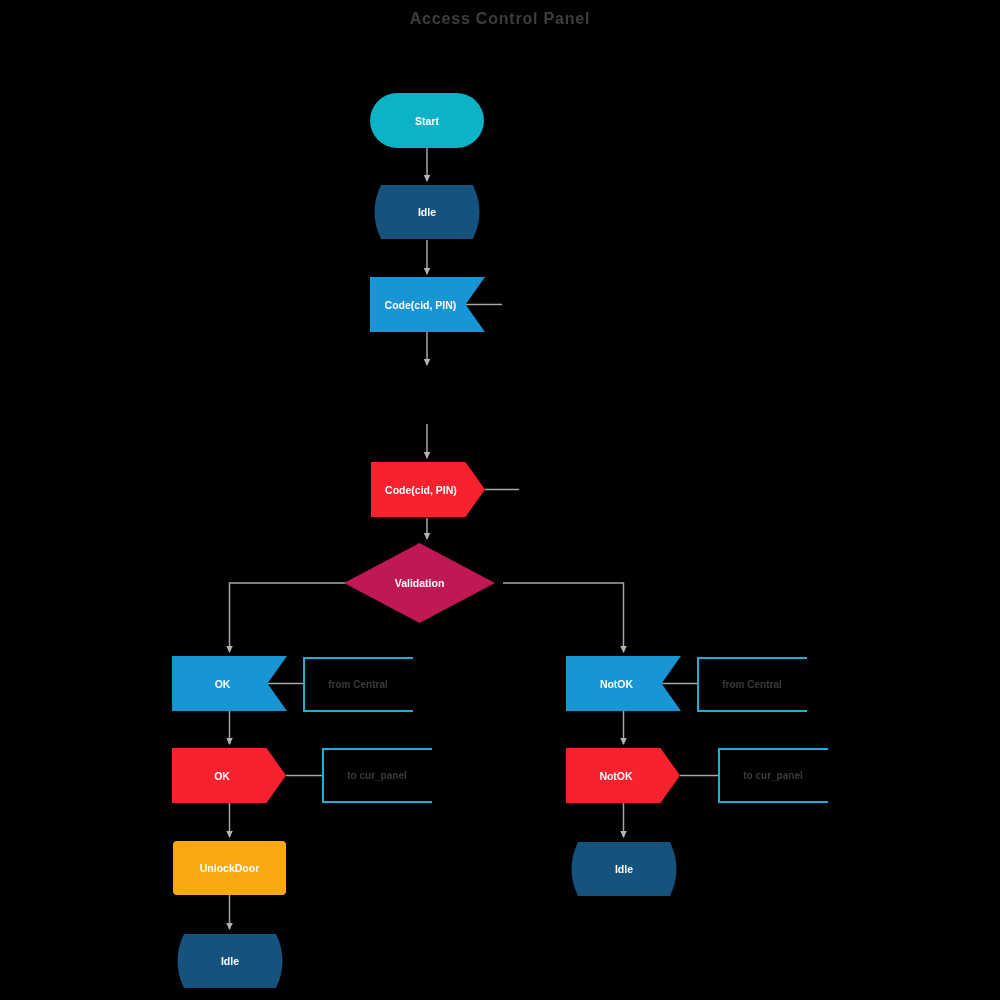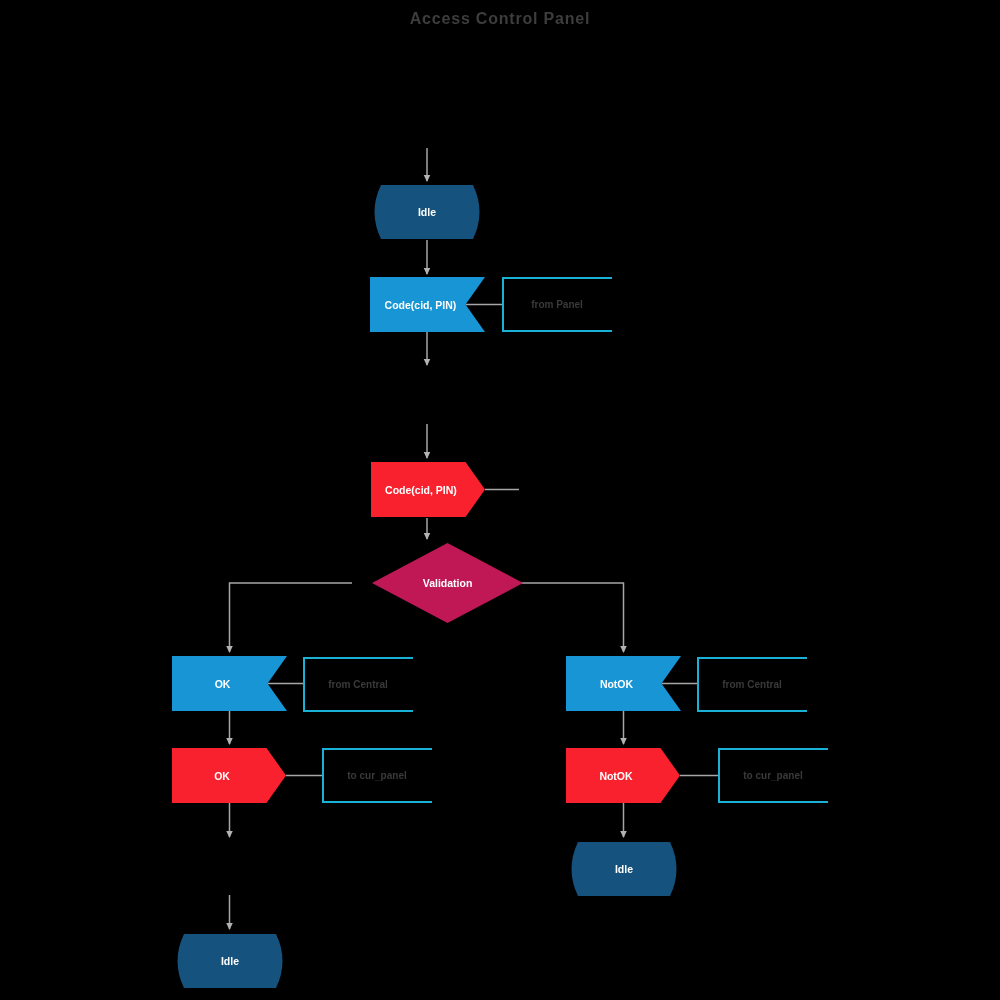--- a/index.html
+++ b/index.html
@@ -53,52 +53,52 @@
     <path class="conn" d="M623.5,711 V744" marker-end="url(#arw)"></path>
     <path class="conn" d="M623.5,803 V837" marker-end="url(#arw)"></path>
     <path class="conn" d="M465.5,304.5 H502"></path>
     <path class="conn" d="M485,489.5 H519"></path>
     <path class="conn" d="M267.5,683.5 H303"></path>
     <path class="conn" d="M286,775.5 H322"></path>
     <path class="conn" d="M661.5,683.5 H697"></path>
     <path class="conn" d="M680,775.5 H718"></path>
   </svg>
 
+  <div class="node" style="left:370px;top:93px;width:114px;height:55px">
+    <svg viewBox="0 0 114 55" preserveAspectRatio="none">
+      <rect x="0" y="0" width="114" height="55" rx="27.5" style="fill:var(--start_fill)"></rect>
+    </svg>
+    <span class="lbl">Start</span>
+  </div>
 
   <div class="node" style="left:370px;top:184px;width:114px;height:56px">
     <svg viewBox="0 0 114 56" preserveAspectRatio="none">
       <path d="M11,1 H103 Q116,28 103,55 H11 Q-2,28 11,1 Z" style="fill:var(--state_fill)"></path>
     </svg>
     <span class="lbl">Idle</span>
   </div>
 
   <div class="node receive" style="left:370px;top:277px;width:115px;height:55px">
     <svg viewBox="0 0 115 55" preserveAspectRatio="none">
       <polygon points="0,0 115,0 95.5,27.5 115,55 0,55" style="fill:var(--receive_fill)"></polygon>
     </svg>
     <span class="lbl">Code(cid, PIN)</span>
   </div>
 
-  <div class="node comment" style="left:502px;top:277px;width:110px;height:55px">
-    <svg viewBox="0 0 110 55" preserveAspectRatio="none">
-      <path d="M110,1 H1 V54 H110" fill="none" stroke-width="2" style="stroke:var(--comment_border)"></path>
-    </svg>
-    <span class="lbl">from Panel</span>
-  </div>
 
 
   <div class="node send" style="left:371px;top:462px;width:114px;height:55px">
     <svg viewBox="0 0 114 55" preserveAspectRatio="none">
       <polygon points="0,0 94.5,0 114,27.5 94.5,55 0,55" style="fill:var(--send_fill)"></polygon>
     </svg>
     <span class="lbl">Code(cid, PIN)</span>
   </div>
 
 
-  <div class="node" style="left:372px;top:543px;width:151px;height:80px">
+  <div class="node" style="left:344px;top:543px;width:151px;height:80px">
     <svg viewBox="0 0 151 80" preserveAspectRatio="none">
       <polygon points="75.5,0 151,40 75.5,80 0,40" style="fill:var(--decision_fill)"></polygon>
     </svg>
     <span class="lbl">Validation</span>
   </div>
 
   <div class="node receive" style="left:172px;top:656px;width:115px;height:55px">
     <svg viewBox="0 0 115 55" preserveAspectRatio="none">
       <polygon points="0,0 115,0 95.5,27.5 115,55 0,55" style="fill:var(--receive_fill)"></polygon>
     </svg>
@@ -147,20 +147,26 @@
     <span class="lbl">NotOK</span>
   </div>
 
   <div class="node comment" style="left:718px;top:748px;width:110px;height:55px">
     <svg viewBox="0 0 110 55" preserveAspectRatio="none">
       <path d="M110,1 H1 V54 H110" fill="none" stroke-width="2" style="stroke:var(--comment_border)"></path>
     </svg>
     <span class="lbl">to cur_panel</span>
   </div>
 
+  <div class="node" style="left:173px;top:841px;width:113px;height:54px">
+    <svg viewBox="0 0 113 54" preserveAspectRatio="none">
+      <rect x="0" y="0" width="113" height="54" rx="4" style="fill:var(--task_fill)"></rect>
+    </svg>
+    <span class="lbl">UnlockDoor</span>
+  </div>
 
   <div class="node" style="left:173px;top:933px;width:114px;height:56px">
     <svg viewBox="0 0 114 56" preserveAspectRatio="none">
       <path d="M11,1 H103 Q116,28 103,55 H11 Q-2,28 11,1 Z" style="fill:var(--state_fill)"></path>
     </svg>
     <span class="lbl">Idle</span>
   </div>
 
   <div class="node" style="left:567px;top:841px;width:114px;height:56px">
     <svg viewBox="0 0 114 56" preserveAspectRatio="none">

